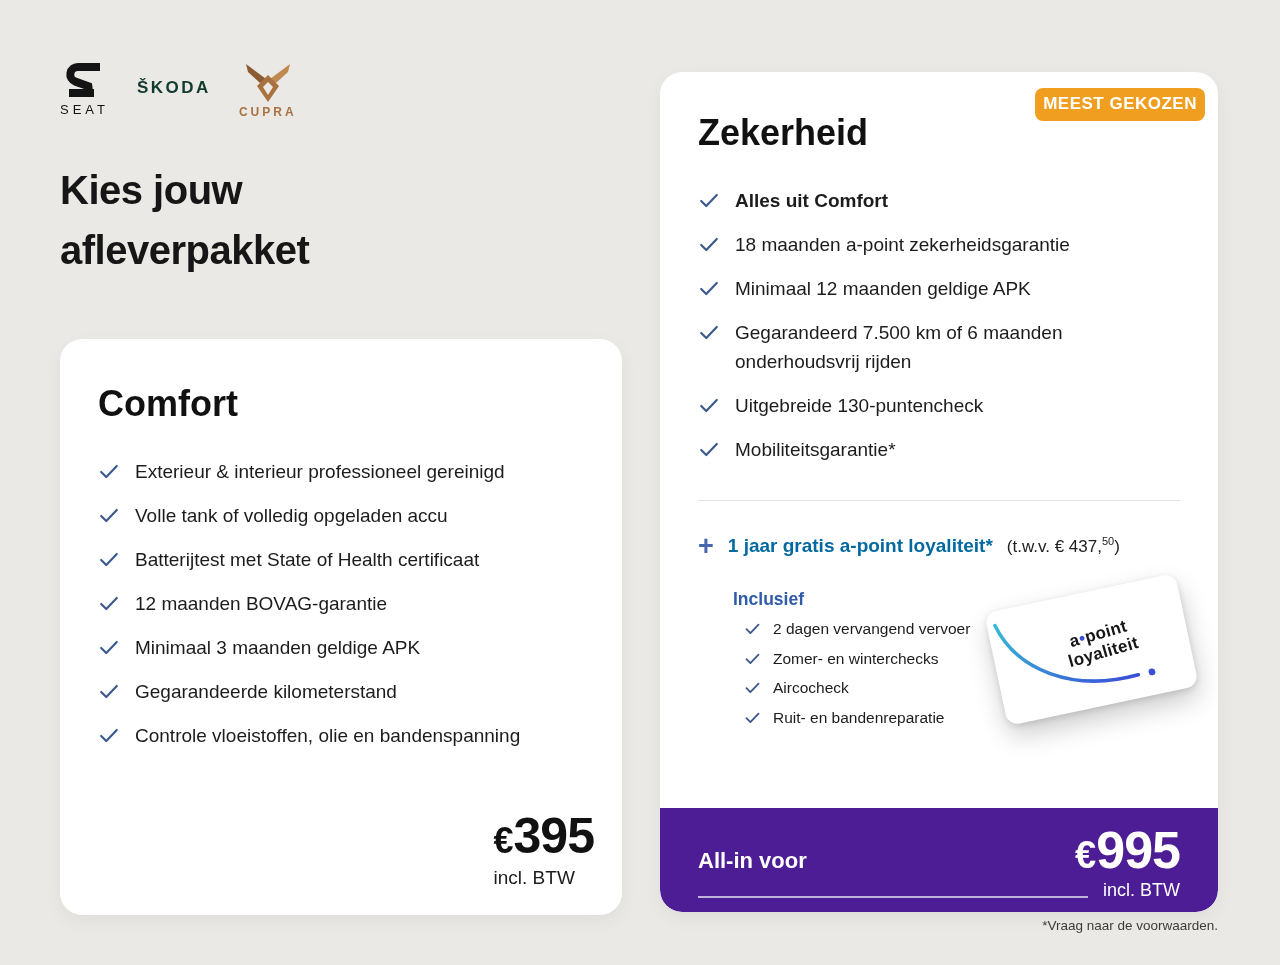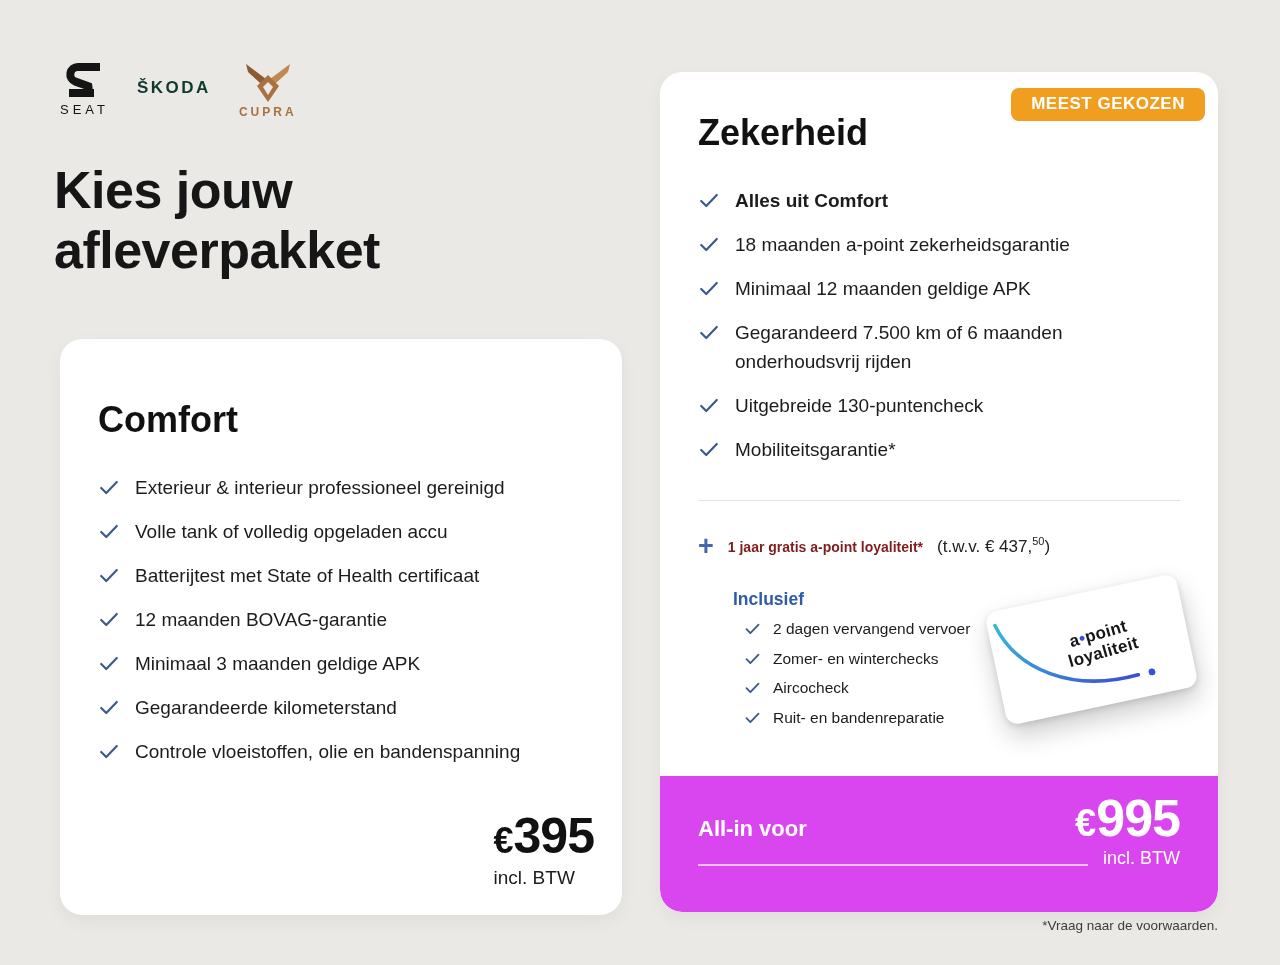--- a/index.html
+++ b/index.html
@@ -15,33 +15,33 @@
 
   
   .brands { position:absolute; left:60px; top:62px; display:flex; align-items:flex-start; gap:28px; }
   .brand { display:flex; flex-direction:column; align-items:center; }
   .seat-word { font-size:13px; font-weight:400; letter-spacing:4px; color:#141414; margin-top:4px; }
   .skoda-word { font-size:17px; font-weight:800; letter-spacing:2.5px; color:#0E3A2F; margin-top:16px; }
   .cupra-word { font-size:12px; font-weight:700; letter-spacing:3px; color:#A9713F; margin-top:1px; }
 
   
   .main-title {
-    position:absolute; left:54px; top:160px;
-    font-size:52px; line-height:60px; font-weight:600;
+    position:absolute; left:60px; top:160px;
+    font-size:40px; line-height:60px; font-weight:600;
     letter-spacing:-0.5px; color:#161616;
   }
 
   
   .card {
     position:absolute; background:#fff; border-radius:22px;
     box-shadow:0 6px 18px rgba(0,0,0,0.05);
   }
   .card h2 { font-size:36px; font-weight:700; color:#111; }
 
-  .comfort-card { left:60px; top:339px; width:562px; height:576px; padding:60px 40px 0 38px; }
+  .comfort-card { left:60px; top:339px; width:562px; height:576px; padding:44px 40px 0 38px; }
   .zeker-card   { left:660px; top:72px; width:558px; height:840px; padding:40px 38px 0 38px; overflow:hidden; }
 
   
   ul.checklist { list-style:none; margin-top:32px; }
   ul.checklist li { display:flex; gap:15px; margin-bottom:15px; align-items:flex-start; }
   ul.checklist li .check { flex:0 0 22px; margin-top:3px; }
   ul.checklist li .txt { font-size:19px; line-height:29px; color:#1c1c1c; }
   .comfort-card ul.checklist .txt { max-width:400px; }
   .zeker-card   ul.checklist .txt { max-width:440px; }
   li.bold .txt { font-weight:700; }
@@ -51,27 +51,27 @@
   .price-line { font-weight:700; color:#111; white-space:nowrap; }
   .price-line .cur { font-size:36px; }
   .price-line .amt { font-size:50px; letter-spacing:-1px; }
   .price-note { font-size:19px; color:#1c1c1c; margin-top:2px; }
 
   
   .badge {
     position:absolute; top:16px; right:13px;
     background:#F09E20; color:#fff;
     font-size:17px; font-weight:700; letter-spacing:0.5px;
-    padding:6px 20px 7px; border-radius:8px; white-space:nowrap;
+    padding:6px 8px 7px; border-radius:8px; white-space:nowrap;
   }
   .divider { position:absolute; left:38px; right:38px; top:428px; height:0; border:none; border-top:1.5px solid #e2e2e2; }
 
   .loyalty-row { position:absolute; left:38px; top:463px; display:flex; align-items:baseline; gap:14px; white-space:nowrap; }
   .loyalty-row .plus { color:#4667AD; font-size:27px; font-weight:600; line-height:22px; align-self:center; }
-  .loyalty-row .lbl { font-size:14px; font-weight:700; color:#7f1d1d; }
+  .loyalty-row .lbl { font-size:19px; font-weight:700; color:#0369a1; }
   .loyalty-row .val { font-size:17px; color:#222; }
   .loyalty-row sup { font-size:11px; }
 
   .inclusief { position:absolute; left:73px; top:517px; color:#2F5BA8; font-size:17.5px; font-weight:700; }
   ul.sub-list { list-style:none; position:absolute; left:84px; top:546px; }
   ul.sub-list li { display:flex; gap:12px; margin-bottom:8.5px; align-items:flex-start; }
   ul.sub-list li .check { flex:0 0 17px; margin-top:2px; }
   ul.sub-list li .txt { font-size:15.5px; line-height:21px; color:#1c1c1c; }
 
   
@@ -83,22 +83,22 @@
     z-index:3; overflow:hidden;
   }
   .loyalty-visual .swoosh { position:absolute; inset:0; }
   .lv-text { position:absolute; left:72px; top:34px; transform:rotate(-4deg); text-align:center; }
   .lv-line1 { font-size:17px; font-weight:800; color:#161616; letter-spacing:0.3px; }
   .lv-line1 .dot { color:#3A4FD8; }
   .lv-line2 { font-size:17px; font-weight:800; color:#161616; margin-top:-1px; letter-spacing:0.3px; }
 
   
   .blue-band {
-    position:absolute; left:0; right:0; bottom:0; height:136px;
-    background:#d946ef; border-radius:0 0 22px 22px; z-index:2;
+    position:absolute; left:0; right:0; bottom:0; height:104px;
+    background:#4c1d95; border-radius:0 0 22px 22px; z-index:2;
   }
   .band-label { position:absolute; left:38px; top:40px; color:#fff; font-size:22px; font-weight:600; }
   .band-underline { position:absolute; left:38px; top:88px; width:390px; height:2px; background:rgba(255,255,255,0.65); }
   .band-price { position:absolute; right:38px; top:12px; text-align:right; color:#fff; }
   .band-price .price-line { color:#fff; }
   .band-price .cur { font-size:38px; }
   .band-price .amt { font-size:52px; letter-spacing:-1px; }
   .band-price .price-note { color:#fff; font-size:18px; margin-top:0; }
 
   .footnote { position:absolute; right:62px; top:918px; font-size:13.5px; color:#3c3c3c; }

